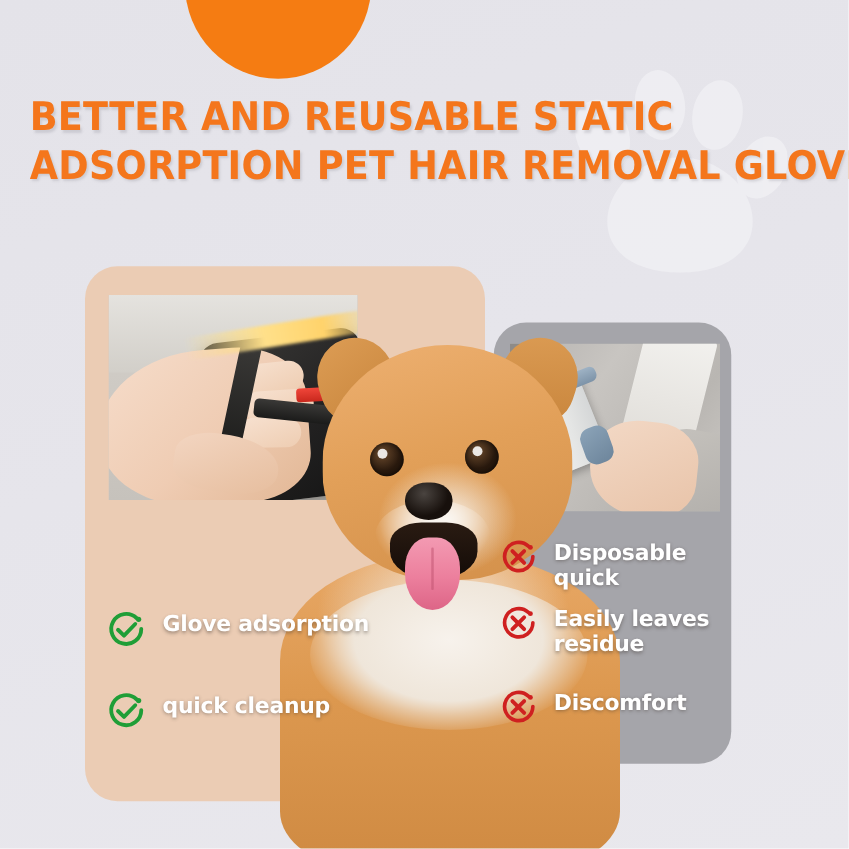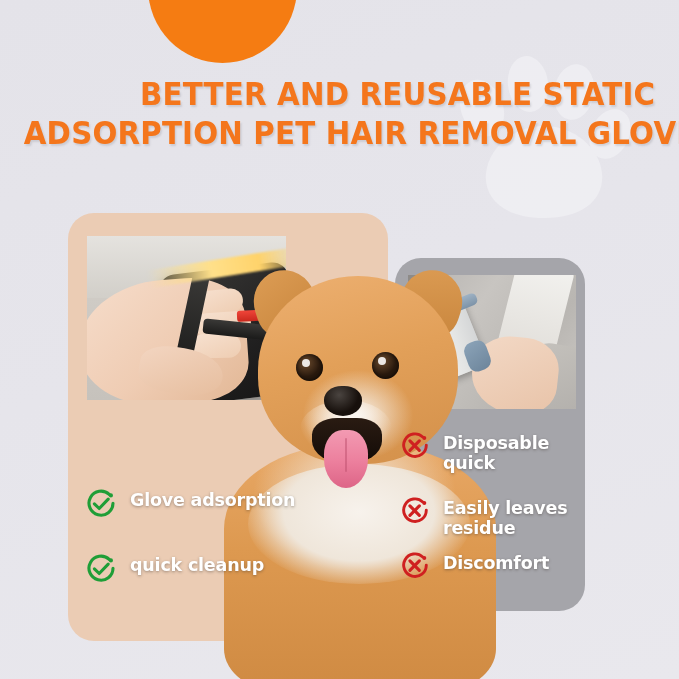--- a/index.html
+++ b/index.html
@@ -39,21 +39,21 @@
     height: 185px;
     opacity: 0.62;
   }
 
   
   .title-block {
     position: absolute;
     left: 0;
     top: 78px;
     width: 679px;
-    text-align: right;
+    text-align: left;
     line-height: 1.02;
   }
   .title-line {
     display: block;
     color: #F4761C;
     font-family: "DejaVu Sans", sans-serif;
     font-weight: bold;
     font-size: 31.5px;
     letter-spacing: 0.2px;
     transform: scaleX(0.93);
@@ -359,21 +359,21 @@
     text-shadow: 0 1px 3px rgba(60,50,45,0.45);
     padding-top: 3px;
   }
   .icon-ring { flex: 0 0 auto; }
 
   .row-pro-1 { left: 84px; top: 422px; }
   .row-pro-2 { left: 84px; top: 487px; }
   .row-pro-3 { left: 84px; top: 552px; }
 
   .row-con-1 { left: 399px; top: 430px; }
-  .row-con-2 { left: 399px; top: 483px; margin-top: 12px; }
+  .row-con-2 { left: 399px; top: 483px; }
   .row-con-3 { left: 399px; top: 550px; justify-content: center; }
 
   .row-con-1 .feature-label,
   .row-con-2 .feature-label,
   .row-con-3 .feature-label { width: 160px; }
 </style>
 </head>
 <body>
 
 <div id="poster">

